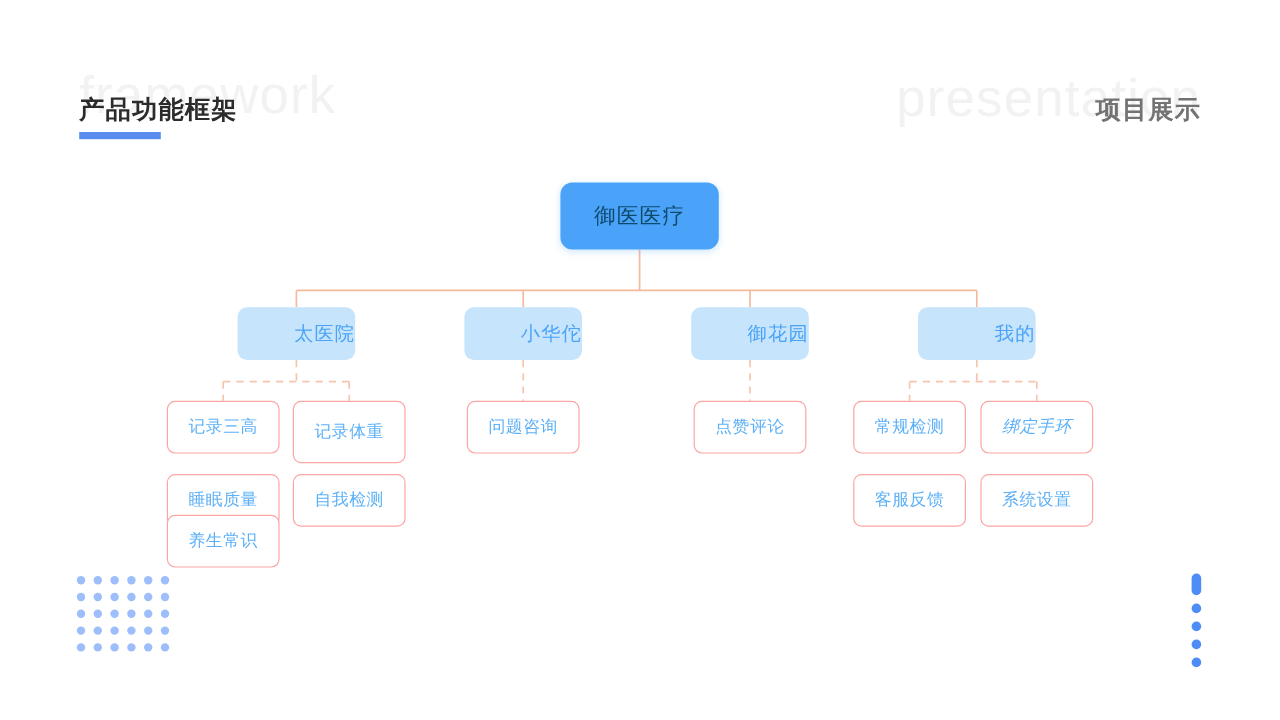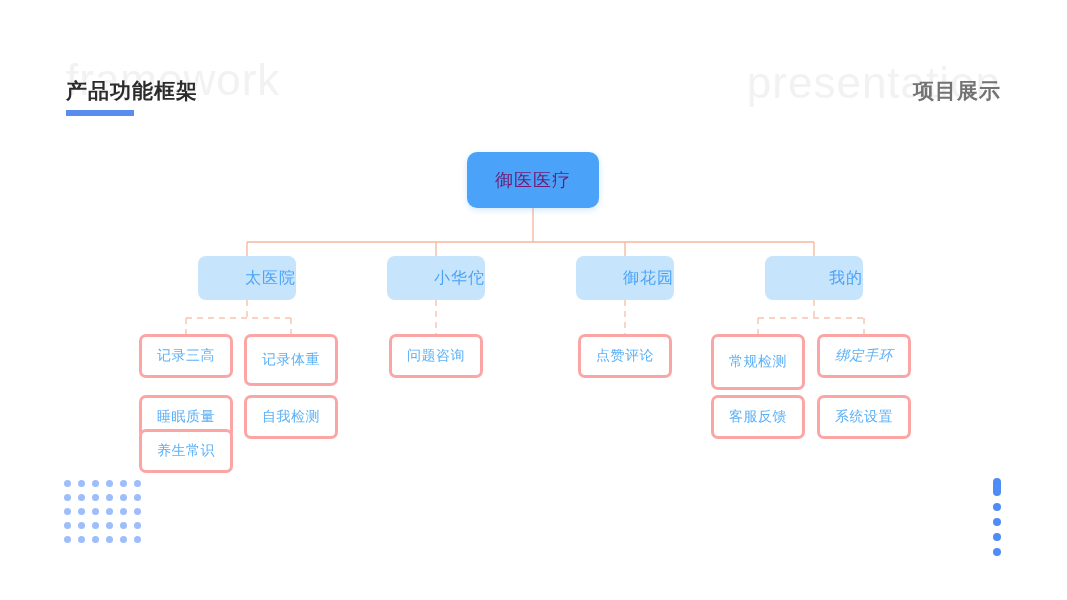--- a/index.html
+++ b/index.html
@@ -31,30 +31,30 @@
 
   
   #wires{position:absolute;left:0;top:0;width:1067px;height:600px;}
 
   
   .node{
     position:absolute;display:flex;align-items:center;justify-content:center;
     box-sizing:border-box;white-space:nowrap;
   }
   .node-root{
-    background:#4aa3f8;color:#701a75;border-radius:10px;
+    background:#4aa3f8;color:#0c4a6e;border-radius:10px;
     font-size:18px;letter-spacing:1px;
     box-shadow:0 2px 6px rgba(74,163,248,0.25);
   }
   .node-l2{
     background:#c6e4fb;color:#4aa3f8;border-radius:8px;
     font-size:16px;letter-spacing:1px;justify-content:flex-end;
   }
   .node-leaf{
-    background:#ffffff;color:#5cb0f7;border:3px solid #fca5a5;
+    background:#ffffff;color:#5cb0f7;border:1px solid #fca5a5;
     border-radius:7px;font-size:14px;letter-spacing:0.5px;
   }
 
   
   #dotgrid{position:absolute;left:64px;top:480px;}
   #dotgrid .dotrow{display:block;height:14px;}
   #dotgrid .dot{
     display:inline-block;width:7px;height:7px;border-radius:50%;
     background:#9dbdfb;margin-right:7px;vertical-align:top;
   }
@@ -131,21 +131,21 @@
   </div>
 
   <div class="node node-leaf" style="left:389px;top:334px;width:94px;height:44px;">
     <span>问题咨询</span>
   </div>
 
   <div class="node node-leaf" style="left:578px;top:334px;width:94px;height:44px;">
     <span>点赞评论</span>
   </div>
 
-  <div class="node node-leaf" style="left:711px;top:334px;width:94px;height:56px;">
+  <div class="node node-leaf" style="left:711px;top:334px;width:94px;height:44px;">
     <span>常规检测</span>
   </div>
   <div class="node node-leaf" style="left:817px;top:334px;width:94px;height:44px;font-style:italic;">
     <span>绑定手环</span>
   </div>
   <div class="node node-leaf" style="left:711px;top:395px;width:94px;height:44px;">
     <span>客服反馈</span>
   </div>
   <div class="node node-leaf" style="left:817px;top:395px;width:94px;height:44px;">
     <span>系统设置</span>

